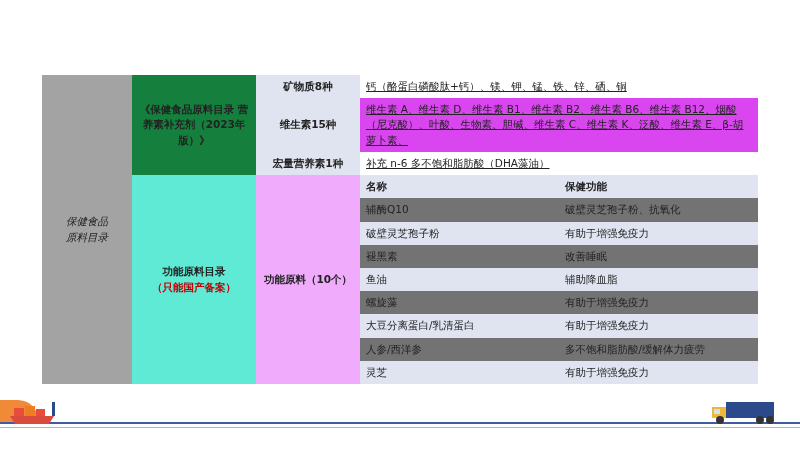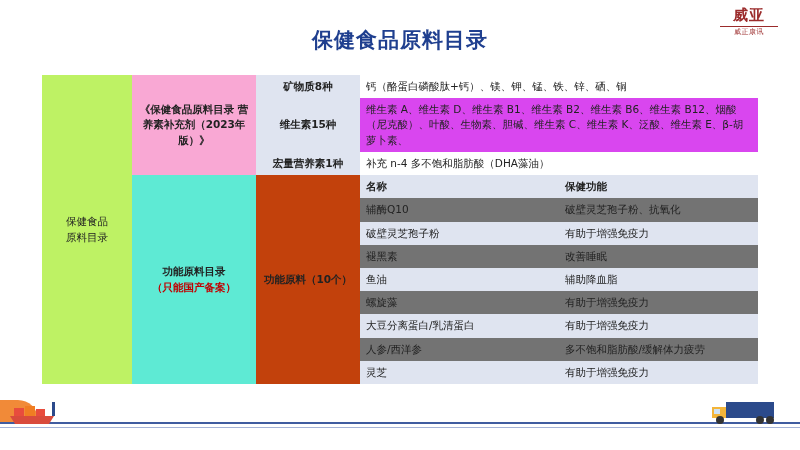--- a/index.html
+++ b/index.html
@@ -75,48 +75,50 @@
     vertical-align: middle;
     padding: 4px 6px;
     font-size: 10.5px;
     color: #222;
     line-height: 1.45;
     margin-top: 47px;
   }
   
   .c1 {
     width: 78px;
-    background: #bef264;
+    background: #a3a3a3;
     text-align: center;
     font-size: 12px;
     color: #222;
     font-weight: normal;
+    font-style: italic;
   }
   
   .c2 {
     width: 112px;
     text-align: center;
     font-size: 10.5px;
     color: #c00000;
     font-weight: bold;
     line-height: 1.5;
   }
-  .c2.blue-bg { background: #f9a8d4; }
+  .c2.blue-bg { background: #15803d; }
   .c2.lav { background: #5eead4; }
   .c3 {
     width: 92px;
     text-align: center;
     font-weight: bold;
     color: #c00000;
     font-size: 10.5px;
   }
-  .c3.lav { background: #c2410c; }
+  .c3.lav { background: #f0abfc; }
   .c3.blue-bg { background: #dfe4f0; }
   .cell-body {
     background: #ffffff;
+    text-decoration: underline;
   }
   .cell-body.shade { background: #d946ef; }
   .row-a td.sub { background: #737373; }
   .row-b td.sub { background: #dfe4f0; }
   .sub {
     font-size: 10.5px;
     color: #222;
     padding: 3px 8px;
   }
   .sub-name { width: 172px; }
@@ -167,27 +169,21 @@
     background: #f07d22;
     border-top-right-radius: 20px;
     opacity: .9;
   }
 </style>
 </head>
 <body>
 
 <div class="slide">
 
-  <div class="logo">
-    <div class="logo-main">威亚</div>
-    <div class="logo-rule"></div>
-    <div class="logo-sub">威正康讯</div>
-  </div>
-
-  <div class="title">保健食品原料目录</div>
+
 
   <div class="tbl-wrap">
     <table class="main">
       <tbody>
 
         <tr>
           <td class="c1" rowspan="12">
             <span id="rowLabel">保健食品<br>原料目录</span>
           </td>
           <td class="c2 blue-bg" rowspan="3">
@@ -195,21 +191,21 @@
           </td>
           <td class="c3 blue-bg">矿物质8种</td>
           <td class="cell-body" colspan="2">钙（酪蛋白磷酸肽+钙）、镁、钾、锰、铁、锌、硒、铜</td>
         </tr>
         <tr>
           <td class="c3 blue-bg">维生素15种</td>
           <td class="cell-body shade" colspan="2">维生素 A、维生素 D、维生素 B1、维生素 B2、维生素 B6、维生素 B12、烟酸（尼克酸）、叶酸、生物素、胆碱、维生素 C、维生素 K、泛酸、维生素 E、β-胡萝卜素、</td>
         </tr>
         <tr>
           <td class="c3 blue-bg">宏量营养素1种</td>
-          <td class="cell-body" colspan="2">补充 n-4 多不饱和脂肪酸（DHA藻油）</td>
+          <td class="cell-body" colspan="2">补充 n-6 多不饱和脂肪酸（DHA藻油）</td>
         </tr>
 
         <tr class="row-b">
           <td class="c2 lav" rowspan="9">
             <div>功能原料目录</div>
             <div class="note-red">（只能国产备案）</div>
           </td>
           <td class="c3 lav" rowspan="9">功能原料（10个）</td>
           <td class="sub sub-name hdr-sub">名称</td>
           <td class="sub sub-func hdr-sub">保健功能</td>

